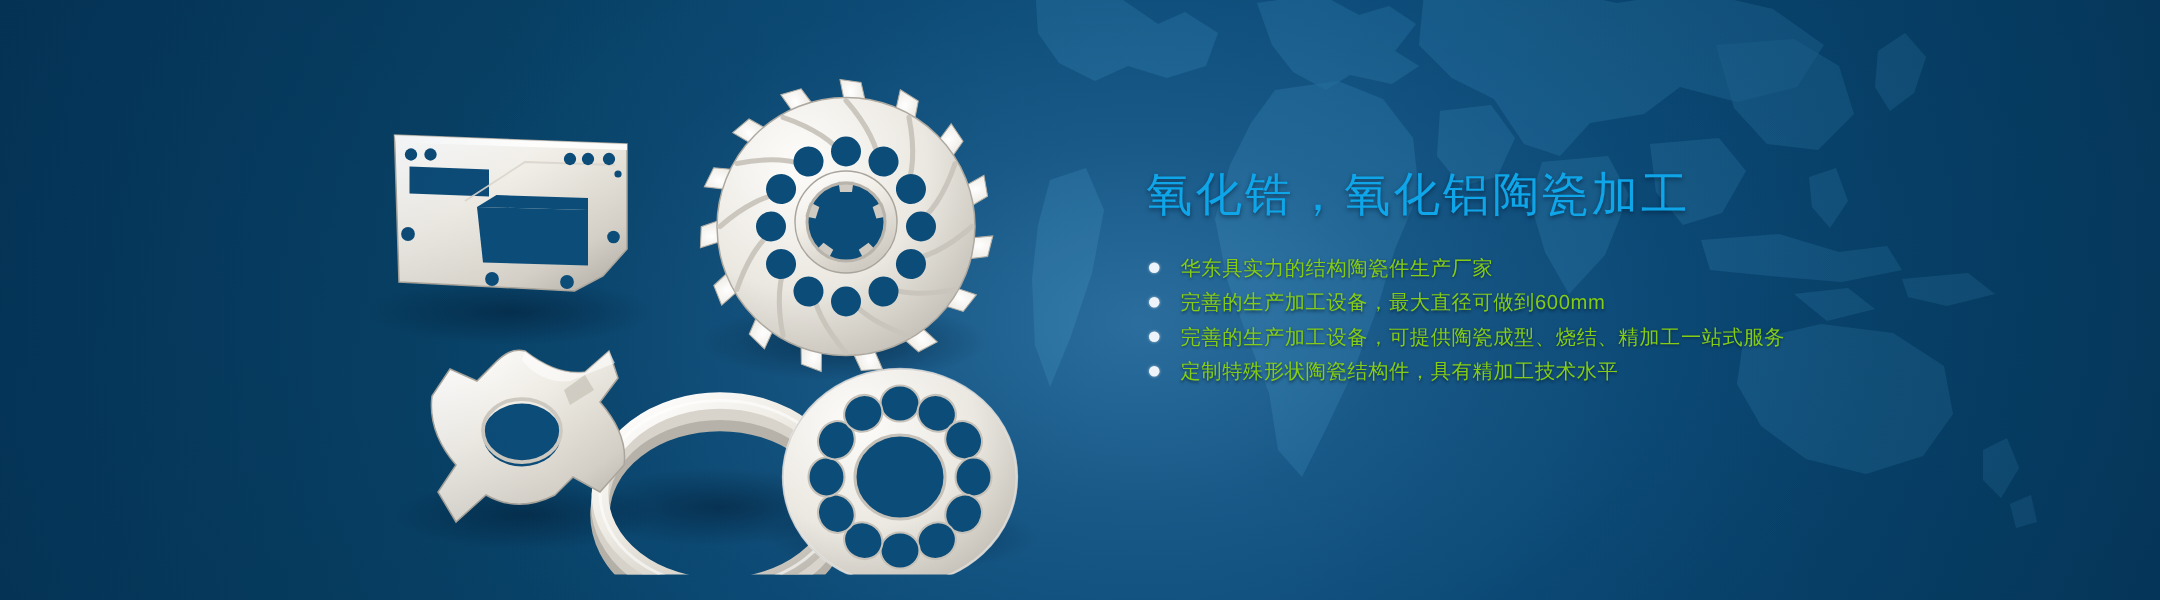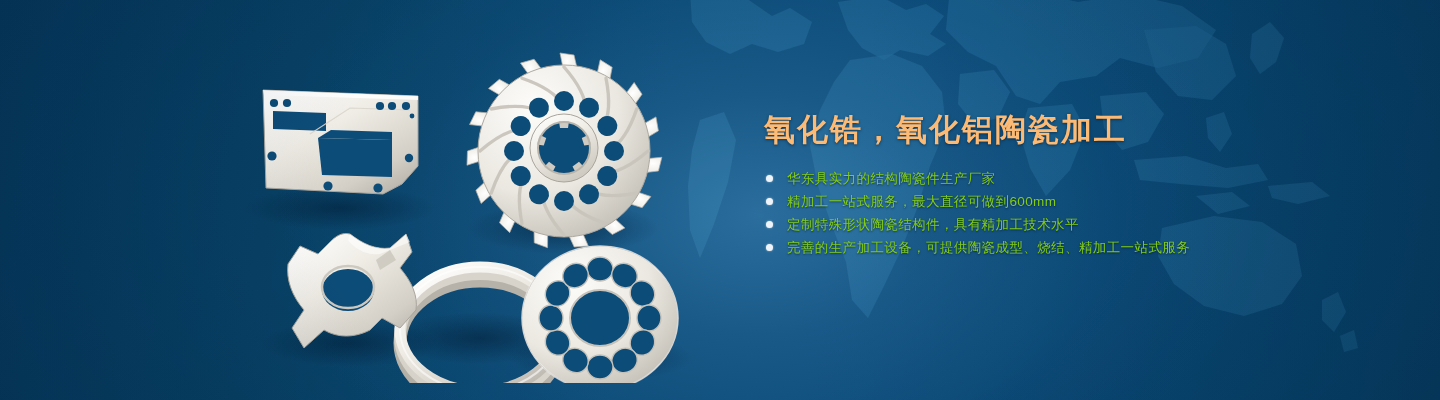--- a/index.html
+++ b/index.html
@@ -45,22 +45,22 @@
 
   
   .copy{
     position:absolute;left:764px;top:108px;width:620px;
   }
   .headline{
     margin:0;
     font-size:31px;
     line-height:44px;
     letter-spacing:2px;
-    font-weight:700;
-    color:#fdba74;
+    font-weight:400;
+    color:#0ea5e9;
     text-shadow:0 1px 3px rgba(0,20,40,.55);
     white-space:nowrap;
   }
   .bullets{
     list-style:none;
     margin:19px 0 0 2px;
     padding:0;
   }
   .bullets li{
     position:relative;
@@ -426,26 +426,26 @@
 
   <div class="copy">
     <h1 class="headline">氧化锆，氧化铝陶瓷加工</h1>
     <ul class="bullets">
       <li>
         <span class="dot"></span>
         <span>华东具实力的结构陶瓷件生产厂家</span>
       </li>
       <li>
         <span class="dot"></span>
-        <span>精加工一站式服务，最大直径可做到600mm</span>
+        <span>完善的生产加工设备，最大直径可做到600mm</span>
+      </li>
+      <li>
+        <span class="dot"></span>
+        <span>完善的生产加工设备，可提供陶瓷成型、烧结、精加工一站式服务</span>
       </li>
       <li>
         <span class="dot"></span>
         <span>定制特殊形状陶瓷结构件，具有精加工技术水平</span>
       </li>
-      <li>
-        <span class="dot"></span>
-        <span>完善的生产加工设备，可提供陶瓷成型、烧结、精加工一站式服务</span>
-      </li>
     </ul>
   </div>
 
 </div>
 
 </body></html>

